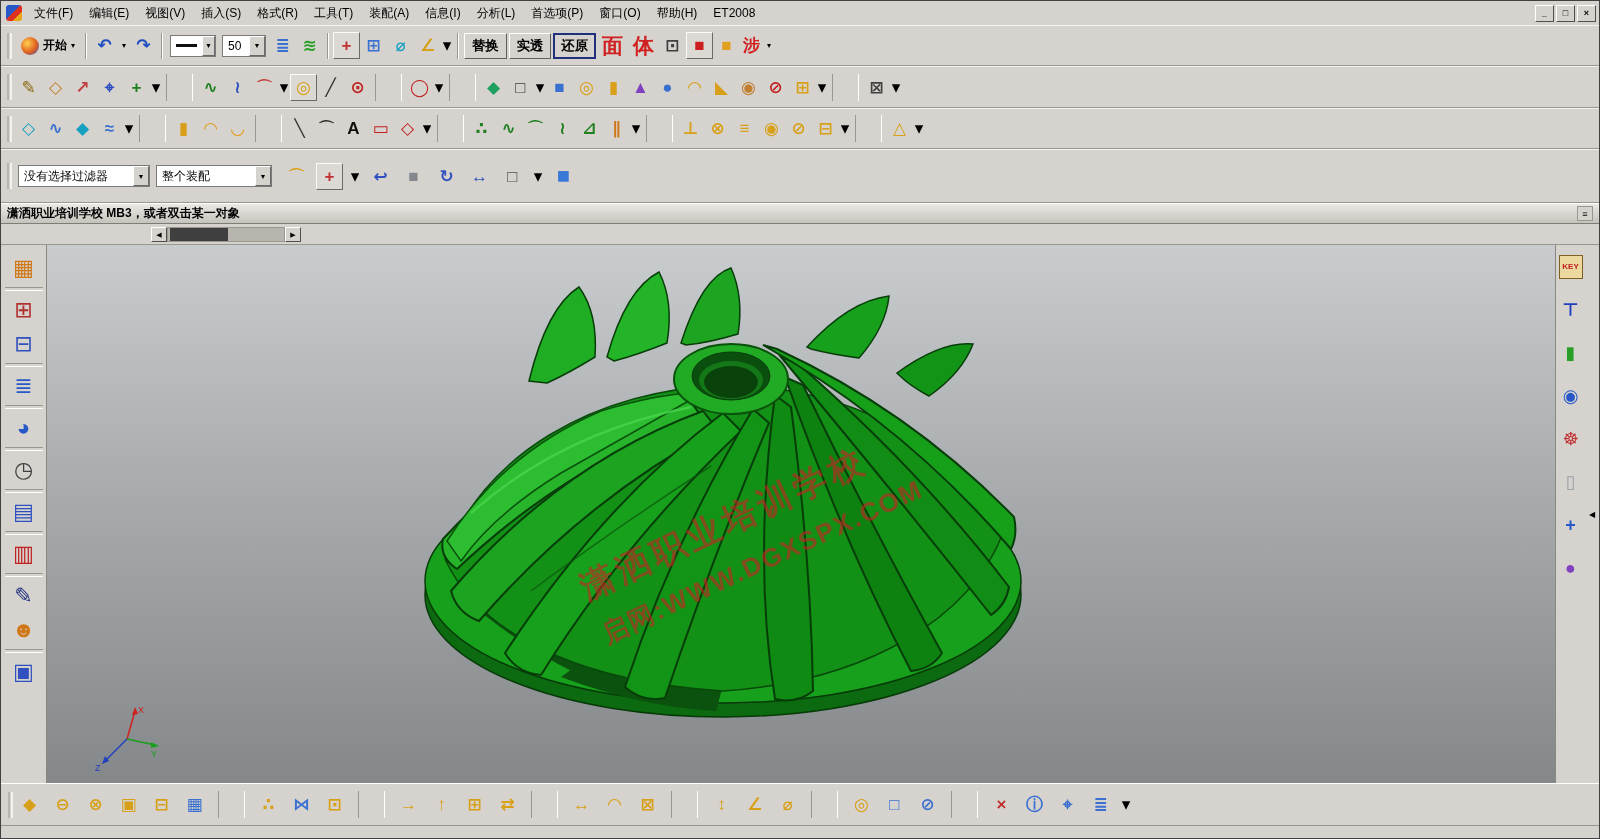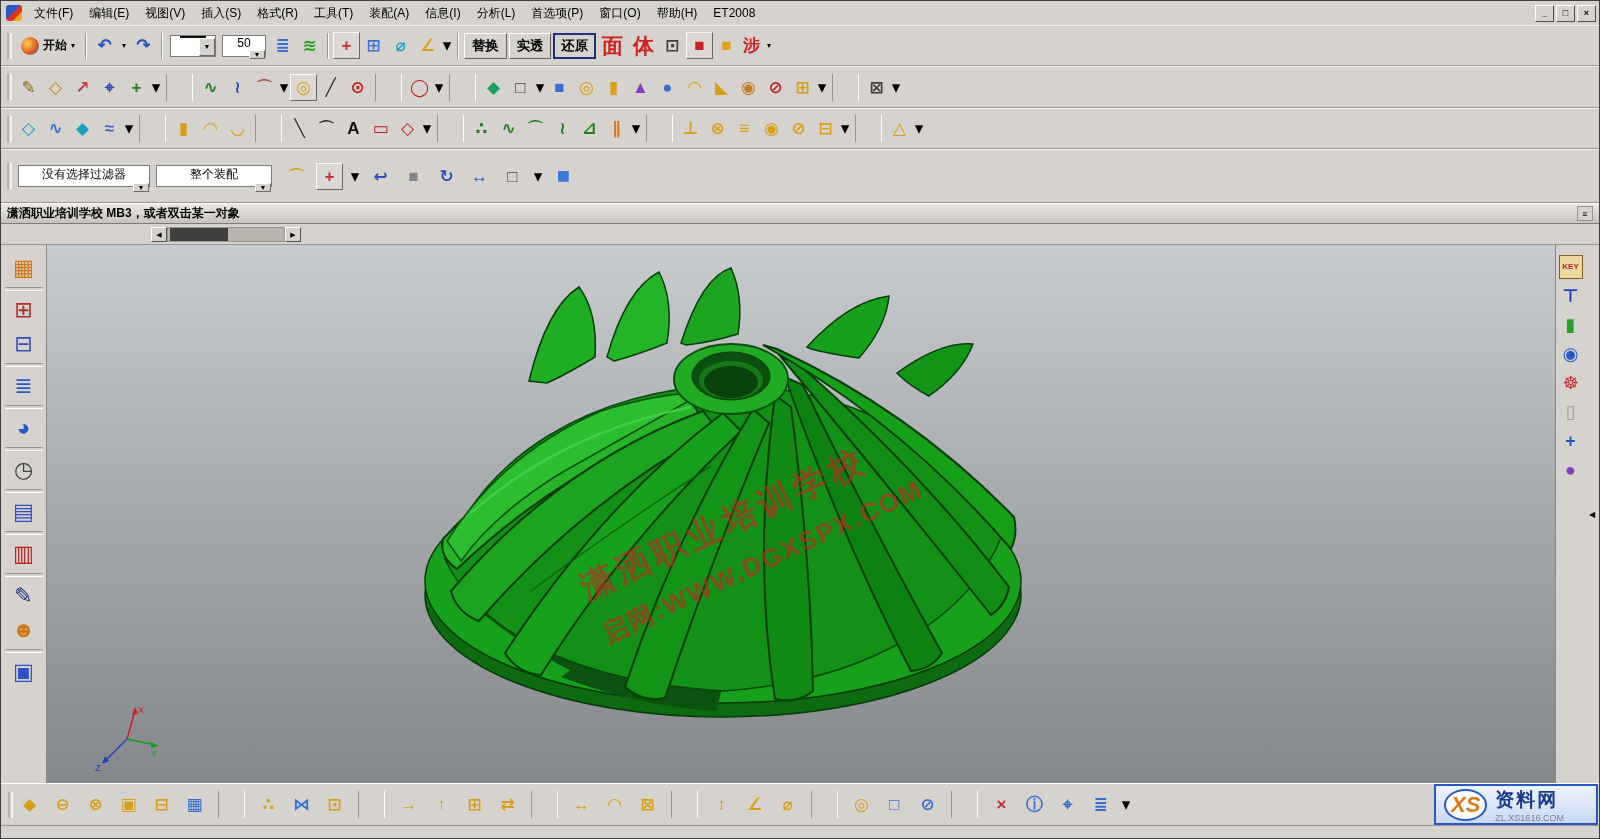--- a/index.html
+++ b/index.html
@@ -28,21 +28,21 @@
   .tbtn { width:27px; height:27px; display:flex; align-items:center; justify-content:center; flex:none; }
   .tbtn .g { font-size:17px; line-height:1; font-weight:bold; }
   .boxed { border:1px solid; border-color:#fafafa #6a6a6a #6a6a6a #fafafa; background:#dcd9d4; }
   .caret { width:12px; height:27px; }
   .caret .g,{ font-size:8px; }
   .caret { font-size:8px; }
   .big .g { font-size:22px; }
   .startbtn { display:flex; align-items:center; gap:4px; padding:2px 6px; font-weight:bold; }
   .startbtn .orb { width:18px; height:18px; border-radius:50%;
     background:radial-gradient(circle at 35% 35%, #ffd050, #e06020 55%, #2858c8); }
-  .dd { display:flex; align-items:center; background:#fff; border:1px solid #7a7a7a; height:22px; margin:0 3px;flex-direction:column; }
+  .dd { display:flex; align-items:center; background:#fff; border:1px solid #7a7a7a; height:22px; margin:0 3px; }
   .dd .val { padding:0 5px; white-space:nowrap; }
   .dd .dbtn { width:16px; height:20px; margin-left:auto; background:#d6d3ce; border:1px solid;
     border-color:#fff #6a6a6a #6a6a6a #fff; display:flex; align-items:center; justify-content:center; font-size:7px; }
   .linepv { width:26px; height:3px; background:#101010; margin:0 5px; }
   .pushbtn { border:1px solid; border-color:#fff #606060 #606060 #fff; padding:3px 7px;
     background:#d6d3ce; font-weight:bold; white-space:nowrap; margin:0 1px; }
   .pressed { border:2px solid #20307a; padding:2px 6px; }
   .red-big { color:#d02020; font-size:21px; font-weight:bold; padding:0 5px; white-space:nowrap; }
   .red-mid { color:#d02020; font-size:17px; font-weight:bold; padding:0 3px; }
 
@@ -572,21 +572,21 @@
         <line x1="34" y1="36" x2="62" y2="42" stroke="#18a018" stroke-width="1.5"></line>
         <polygon points="66,43 58,39 58,45" fill="#18a018"></polygon>
         <text x="58" y="54" font-size="9" fill="#18a018">Y</text>
         <line x1="34" y1="36" x2="12" y2="58" stroke="#2040c0" stroke-width="1.5"></line>
         <polygon points="9,61 16,58 12,53" fill="#2040c0"></polygon>
         <text x="2" y="68" font-size="9" fill="#2040c0">Z</text>
       </svg>
     </div>
 
     <div class="rsidebar">
-      <div class="sidecol" style="gap:5px">
+      <div class="sidecol" style="gap:19px">
           <div class="res-icon keyicon">
             <span class="g" style="color: rgb(192, 32, 32);">KEY</span>
           </div>
           <div class="res-icon">
             <span class="g" style="color: rgb(32, 64, 192);">⊤</span>
           </div>
           <div class="res-icon">
             <span class="g" style="color: rgb(40, 160, 40);">▮</span>
           </div>
           <div class="res-icon">
@@ -708,23 +708,16 @@
         <span class="tbtn">
           <span class="g" style="color: rgb(58, 112, 208);">⌖</span>
         </span>
         <span class="tbtn">
           <span class="g" style="color: rgb(58, 112, 208);">≣</span>
         </span>
         <span class="tbtn caret">
           <span class="g">▾</span>
         </span>
       </span>
-    <div class="brandbox">
-      <span class="xs">XS</span>
-      <div>
-        <div class="bname">资料网</div>
-        <div class="burl">ZL.XS1616.COM</div>
-      </div>
-    </div>
   </div>
 
   <div class="bottomstrip"></div>
 </div>
 
 </body></html>

